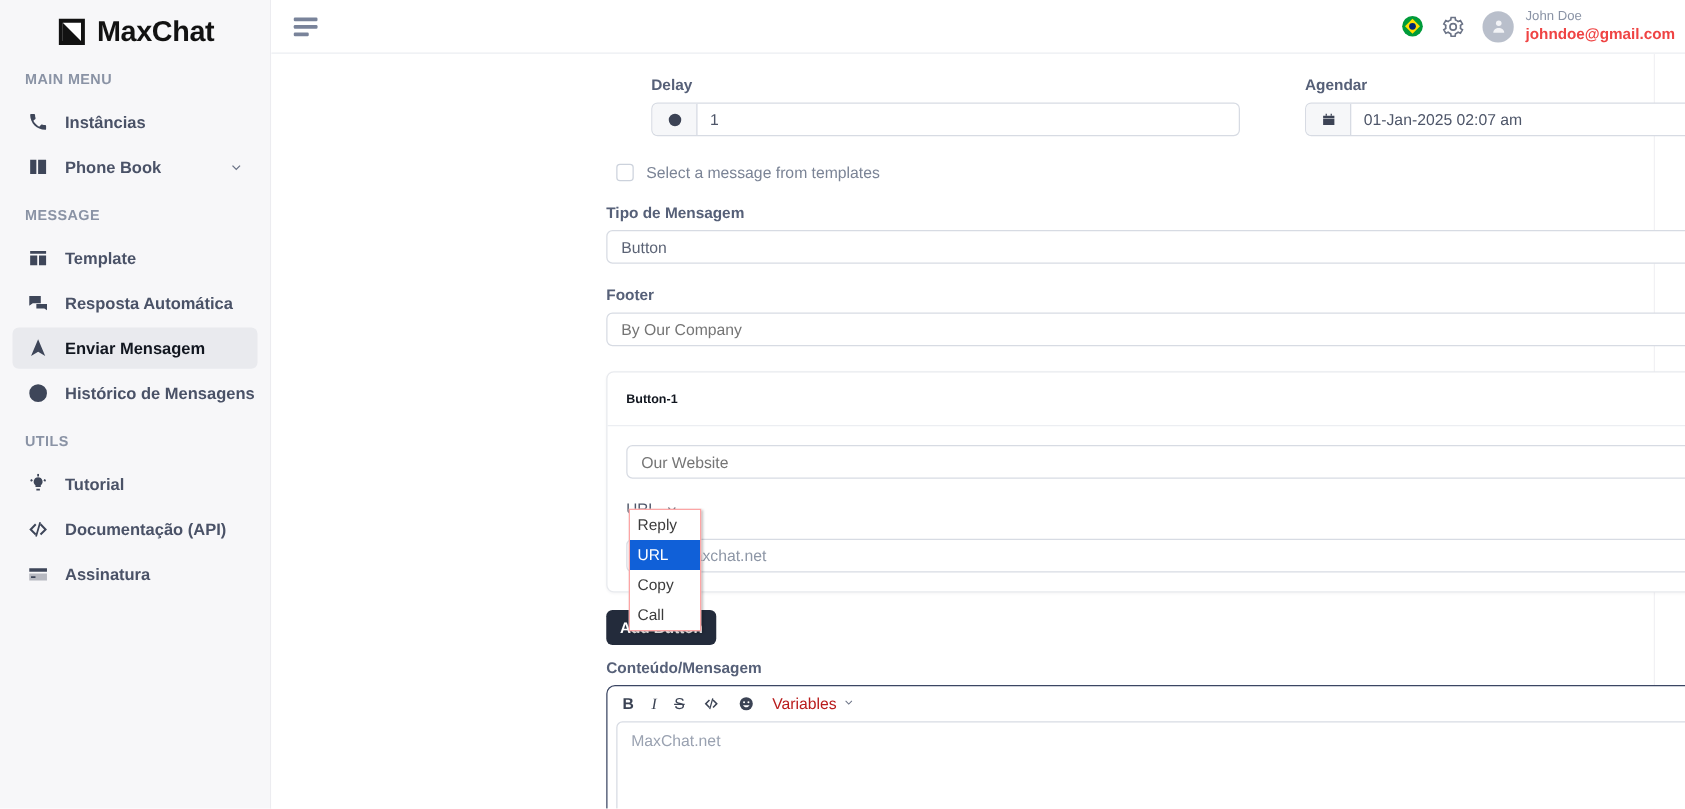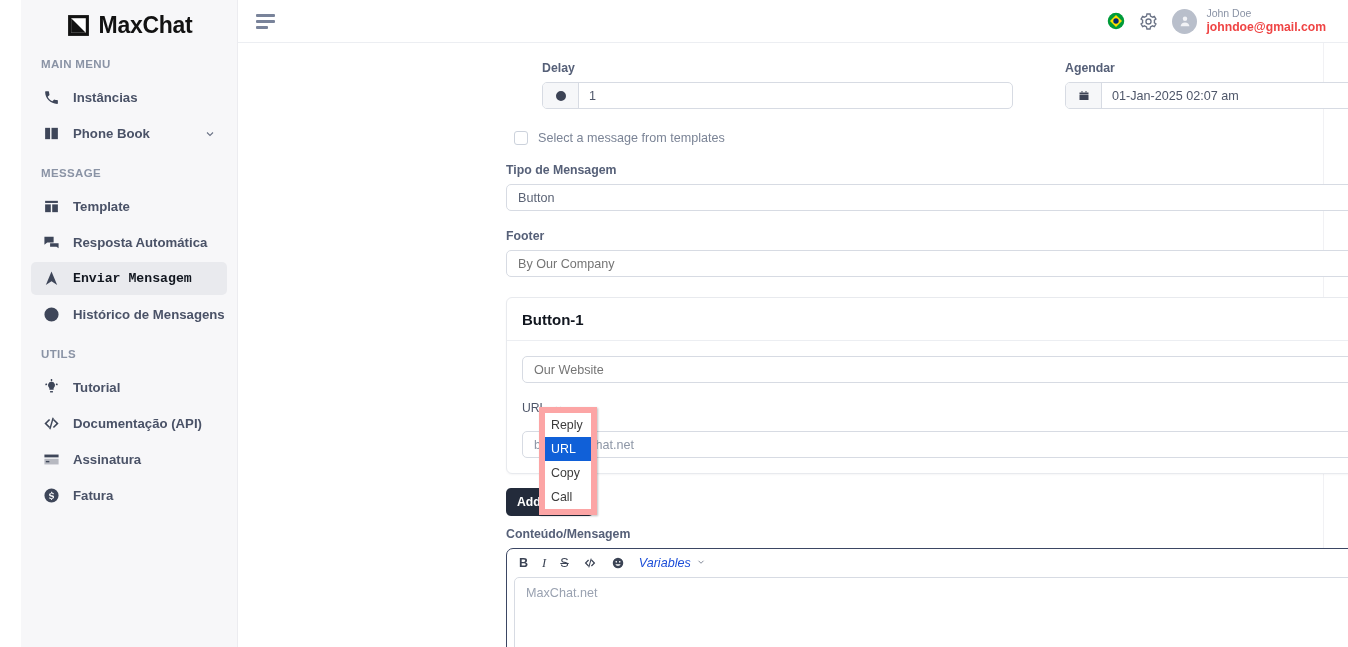--- a/index.html
+++ b/index.html
@@ -11,52 +11,51 @@
     color: #2c3345;
   }
   .app { display: flex; width: 1348px; height: 647px; }
 
   
   .sidebar {
     width: 217px; height: 647px; flex: 0 0 217px;
     background: #f7f7f9;
     border-right: 1px solid #ececf0;
     overflow: hidden;
-    margin-left: 21px;
   }
   .brand {
     height: 44px; display: flex; align-items: center; justify-content: center;
     gap: 8px; padding-top: 6px;
   }
   .brand-logo { width: 25px; height: 25px; display:block; }
   .brand-name {
     font-size: 23px; font-weight: 700; letter-spacing: -0.3px; color: #121212;
   }
   .nav-section {
     font-size: 11.5px; font-weight: 700; color: #8a93a5; letter-spacing: .35px;
     padding: 14px 0 8px 20px;
   }
   .nav-item {
     display: flex; align-items: center; gap: 13px;
     height: 33px; margin: 3px 10px; padding: 0 11px;
     border-radius: 5px; cursor: pointer;
     color: #4a5267; font-size: 13.2px; font-weight: 600;
   }
-  .nav-item.active { background: #e9eaee; color: #11161f; font-family: Liberation Mono, monospace; }
+  .nav-item.active { background: #e9eaee; color: #11161f; }
   .nav-ico { width: 18px; height: 18px; flex: 0 0 18px; display:flex; align-items:center; justify-content:center; color:#3e4659; }
   .nav-ico svg { width: 17px; height: 17px; fill: currentColor; }
   .nav-label { flex: 1 1 auto; white-space: nowrap; }
   .nav-caret { width: 12px; height: 12px; color: #6b7386; }
   .nav-caret svg { width: 12px; height: 12px; fill:none; stroke: currentColor; stroke-width: 2.2; }
 
   
   .main { flex: 1 1 auto; position: relative; height: 647px; overflow: hidden; background:#fff; }
   .topbar {
     height: 43px; display: flex; align-items: center;
-    padding: 0 22px 0 18px; border-bottom: 1px solid #eceef2; background:#fff;
+    padding: 0 8px 0 18px; border-bottom: 1px solid #eceef2; background:#fff;
   }
   .burger { width: 22px; height: 22px; cursor: pointer; display:flex; flex-direction:column; justify-content:center; gap:3px; }
   .burger i { display:block; height:3px; border-radius:1px; background:#79839a; }
   .burger i:nth-child(1){ width:19px; }
   .burger i:nth-child(2){ width:19px; }
   .burger i:nth-child(3){ width:12px; }
   .top-right { margin-left:auto; display:flex; align-items:center; gap:14px; }
   .flag { width:18px; height:18px; border-radius:50%; display:block; }
   .gear { width:19px; height:19px; color:#6b7386; cursor:pointer; }
   .gear svg { width:19px; height:19px; fill:none; stroke:currentColor; stroke-width:1.7; }
@@ -105,35 +104,35 @@
 
   
   .card {
     margin-top:20px; border:1px solid #e8eaee; border-radius:6px; background:#fff;
     box-shadow:0 1px 2px rgba(20,25,40,.04);
   }
   .card-head {
     display:flex; align-items:center; height:43px; padding:0 15px;
     border-bottom:1px solid #eceef2;
   }
-  .card-title { font-size:15px; font-weight:700; color:#11161f; }
+  .card-title { font-size:10px; font-weight:700; color:#11161f; }
   .card-body { padding:15px; }
   .card-body .txtinput { color:#8d96a6; }
   .sel-row { padding-top:15px; position:relative; }
   .mini-select {
     display:inline-flex; align-items:center; gap:7px; font-size:12.2px; color:#4e5669; cursor:pointer;
   }
   .mini-select .chev { width:11px; height:11px; color:#3d4455; }
   .mini-select .chev svg { width:11px; height:11px; fill:none; stroke:currentColor; stroke-width:2.2; }
   .url-row { padding-top:15px; }
 
   
   .dropdown {
-    position:absolute; left:17px; top:24px; width:58px; z-index:40;
-    background:#ffffff; border:6px solid #fca5a5;
+    position:absolute; left:2px; top:24px; width:58px; z-index:40;
+    background:#ffffff; border:1px solid #fca5a5;
     box-shadow:1px 1px 2px rgba(0,0,0,.25);
   }
   .dd-opt {
     height:24px; display:flex; align-items:center; padding:0 6px;
     font-size:12.4px; color:#3c3c3c; cursor:pointer; font-family:inherit; white-space:nowrap;
   }
   .dd-opt.sel { background:#1060d8; color:#ffffff; }
 
   .addbtn-wrap { padding-top:14px; position:relative; z-index:30; }
   .btn-dark {
@@ -148,21 +147,21 @@
     height:130px; overflow:hidden;
   }
   .editor-toolbar {
     display:flex; align-items:center; gap:14px; height:28px; padding:0 12px; font-size:12.6px; color:#4a5267;
   }
   .tb { cursor:pointer; display:flex; align-items:center; color:#3b4354; }
   .tb.bold { font-weight:700; }
   .tb.italic { font-style:italic; font-family:"Liberation Serif", serif; }
   .tb.strike { text-decoration:line-through; }
   .tb svg { width:14px; height:14px; }
-  .tb-vars { display:flex; gap:5px; color:#1d4ed8; cursor:pointer;font-style:italic; }
+  .tb-vars { display:flex; gap:5px; color:#b91c1c; cursor:pointer; }
   .tb-vars .chev { width:10px; height:10px; color:#6b7386; }
   .tb-vars .chev svg { width:10px; height:10px; fill:none; stroke:currentColor; stroke-width:2; }
   .editor-body {
     margin:0 7px; border:1px solid #d7dbe3; border-radius:5px; height:96px;
     padding:8px 11px; font-size:12.6px; color:#9aa2b1; background:#fff;
   }
 </style>
 </head>
 <body>
 
@@ -262,28 +261,20 @@
     <div class="nav-item">
       <span class="nav-ico">
         <svg viewBox="0 0 24 24">
             <path d="M2 5h20v4H2z"></path>
             <path d="M2 11h20v8H2z" fill-opacity=".35"></path>
             <path d="M2 11h20v8H2z" fill="none"></path>
             <path d="M4 14h5v2H4z"></path>
           </svg>
       </span>
       <span class="nav-label">Assinatura</span>
-    </div>
-    <div class="nav-item">
-      <span class="nav-ico">
-        <svg viewBox="0 0 24 24">
-            <path d="M12 2a10 10 0 1 0 0 20 10 10 0 0 0 0-20zm.8 15.1v1.3h-1.4v-1.3c-1.5-.1-2.7-.9-2.9-2.4h1.6c.1.7.8 1.2 1.9 1.2 1 0 1.7-.4 1.7-1.1 0-.6-.4-.9-1.7-1.2l-.9-.2c-1.7-.4-2.5-1.2-2.5-2.5 0-1.4 1.1-2.3 2.8-2.5V6.6h1.4v1.3c1.5.2 2.5 1.1 2.6 2.4h-1.6c-.1-.7-.7-1.1-1.7-1.1s-1.6.4-1.6 1.1c0 .6.4.9 1.6 1.2l.9.2c1.8.4 2.6 1.1 2.6 2.4 0 1.5-1.1 2.4-2.8 2.6z"></path>
-          </svg>
-      </span>
-      <span class="nav-label">Fatura</span>
     </div>
   </aside>
 
   <div class="main">
 
     <header class="topbar">
       <div class="burger">
         <i></i>
           <i></i>
           <i></i>

